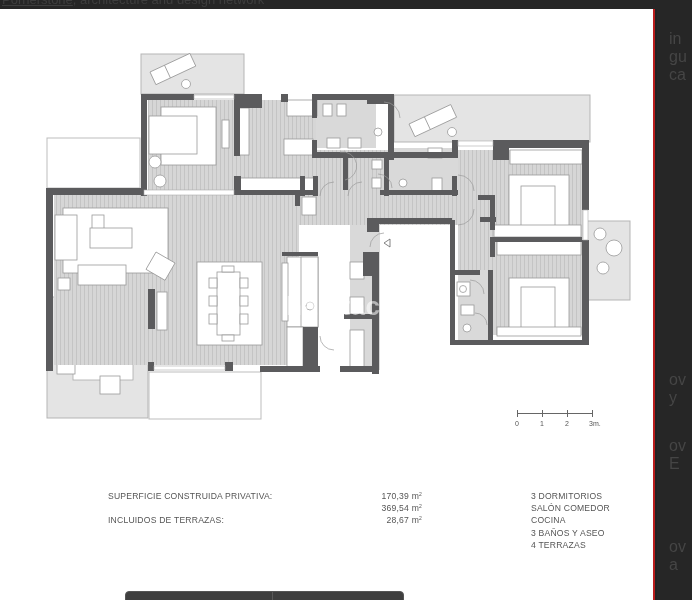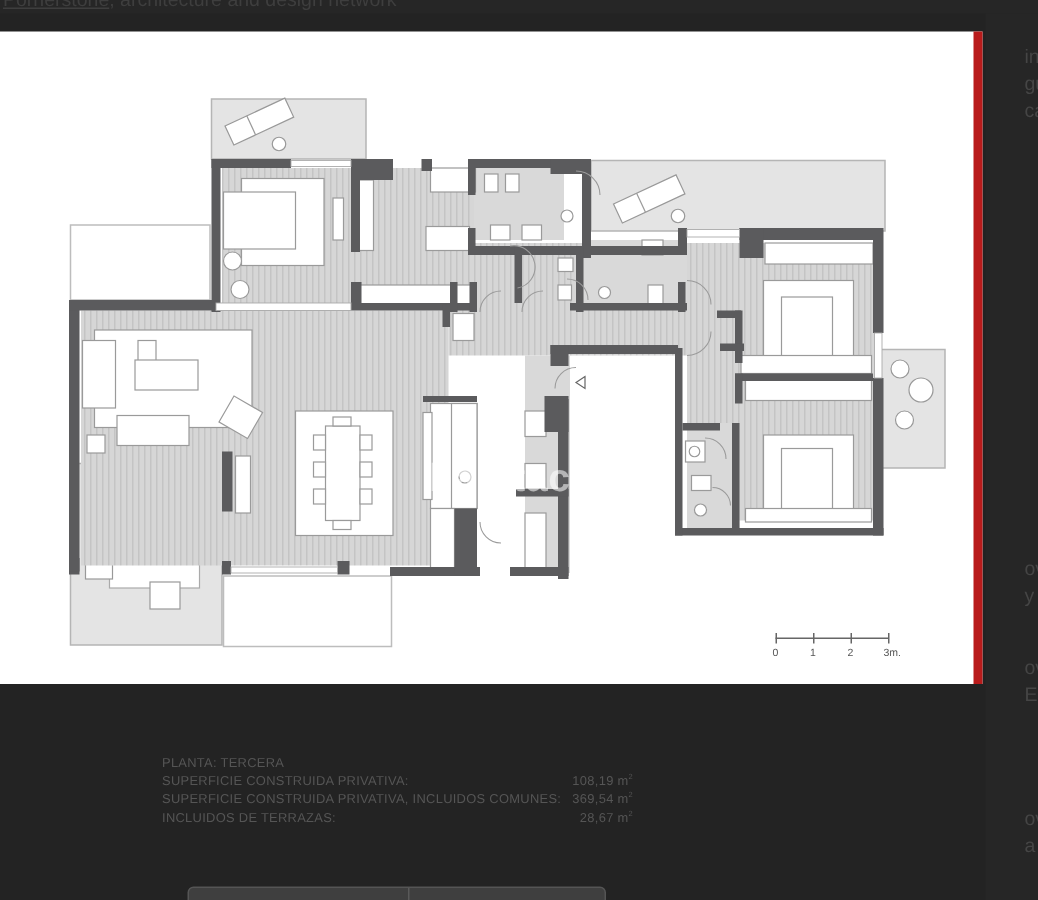--- a/index.html
+++ b/index.html
@@ -1,22 +1,22 @@
 <!DOCTYPE html>
 <html><head>
   <meta charset="utf-8">
   <style>
     * { box-sizing: border-box; margin: 0; padding: 0; }
     html, body { width: 692px; height: 600px; overflow: hidden; background: #232323; font-family: "Liberation Sans", sans-serif; }
     .top-strip { position: absolute; left: 0; top: 0; width: 692px; height: 9px; background: #262626; overflow: hidden; }
     .top-strip .caption { position: absolute; left: 2px; top: -8px; color: #3e3e3e; font-size: 13px; white-space: nowrap; }
     .top-strip .caption .link { text-decoration: underline; }
-    .panel { position: absolute; left: 0; top: 21px; width: 655px; height: 435px; background: #ffffff; border-right: 6px solid #b91c1c; }
+    .panel { position: absolute; left: 0; top: 9px; width: 655px; height: 591px; background: #ffffff; border-right: 2px solid #b91c1c; }
     .right-strip { position: absolute; left: 657px; top: 9px; width: 35px; height: 591px; background: #262626; overflow: hidden; }
-    .right-strip .frag { position: absolute; left: 26px; color: #454545; font-size: 13px; white-space: nowrap; }
+    .right-strip .frag { position: absolute; left: 12px; color: #454545; font-size: 16px; white-space: nowrap; }
     .plan { position: absolute; left: 0; top: 0; }
     .watermark { position: absolute; left: 286px; top: 282px; font-size: 26px; font-weight: bold; color: rgba(255,255,255,0.55); letter-spacing: 0.5px; }
     .info { position: absolute; color: #555; font-size: 8.6px; letter-spacing: 0.2px; }
     .info .row { height: 12.2px; line-height: 12.2px; white-space: nowrap; position: relative; }
     .info-left { left: 108px; top: 490px; width: 314px; }
     .info-left .val { position: absolute; right: 0; top: 0; }
     .info-left .val sup { font-size: 5px; vertical-align: top; line-height: 8px; }
     .info-right { left: 531px; top: 490px; }
     .scale { position: absolute; left: 514px; top: 408px; width: 90px; height: 22px; }
     .scale .line { position: absolute; left: 3px; top: 5px; width: 75px; height: 1px; background: #666; }
@@ -254,26 +254,32 @@
     <div class="tick" style="left:28px"></div>
     <div class="tick" style="left:53px"></div>
     <div class="tick" style="left:78px"></div>
     <span class="lbl" style="left:1px">0</span>
     <span class="lbl" style="left:26px">1</span>
     <span class="lbl" style="left:51px">2</span>
     <span class="lbl" style="left:75px">3m.</span>
   </div>
 
   <div class="info info-left" style="top:481px;">
-    <div class="row"><span>PLANTA: TERCERA</span></div>
-    <div class="row"><span>SUPERFICIE CONSTRUIDA PRIVATIVA:</span><span class="val"><span>108,19 m</span><sup>2</sup></span></div>
-    <div class="row"><span>SUPERFICIE CONSTRUIDA PRIVATIVA, INCLUIDOS COMUNES:</span><span class="val"><span>369,54 m</span><sup>2</sup></span></div>
+    <div class="row"><span>SUPERFICIE CONSTRUIDA PRIVATIVA:</span><span class="val"><span>170,39 m</span><sup>2</sup></span></div>
+    <div class="row"><span class="val"><span>369,54 m</span><sup>2</sup></span></div>
     <div class="row"><span>INCLUIDOS DE TERRAZAS:</span><span class="val"><span>28,67 m</span><sup>2</sup></span></div>
   </div>
 
+  <div class="info info-right" style="top:481px;">
+    <div class="row">3 DORMITORIOS</div>
+    <div class="row">SALÓN COMEDOR</div>
+    <div class="row">COCINA</div>
+    <div class="row">3 BAÑOS Y ASEO</div>
+    <div class="row">4 TERRAZAS</div>
+  </div>
 </div>
 
 <div class="right-strip">
   <span class="frag" style="top:21px">in</span>
   <span class="frag" style="top:39px">gu</span>
   <span class="frag" style="top:57px">ca</span>
   <span class="frag" style="top:362px">ov</span>
   <span class="frag" style="top:380px">y</span>
   <span class="frag" style="top:428px">ov</span>
   <span class="frag" style="top:446px">E</span>

